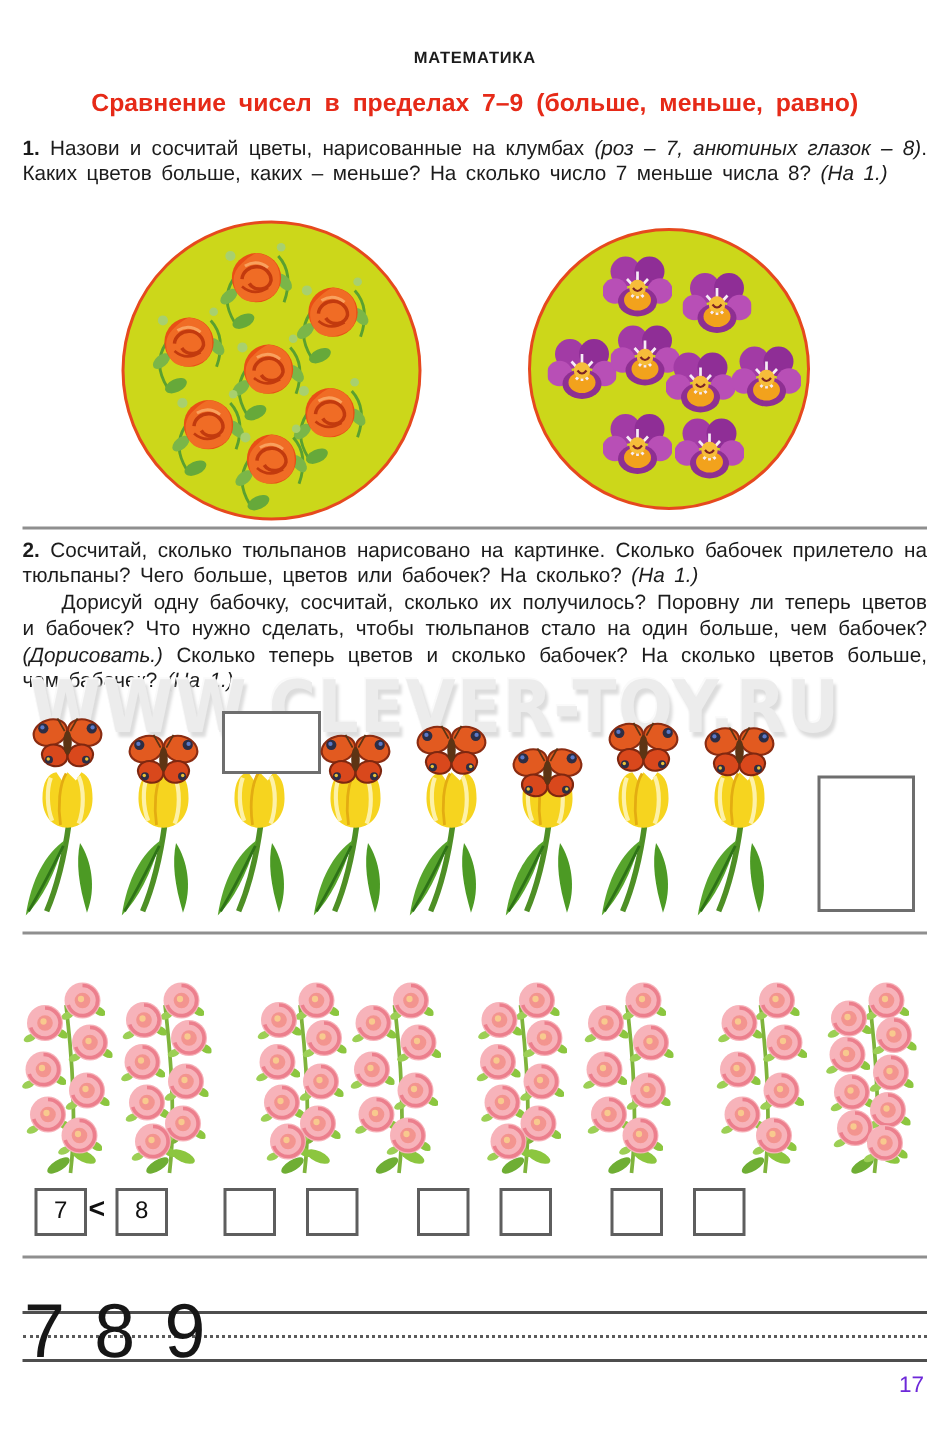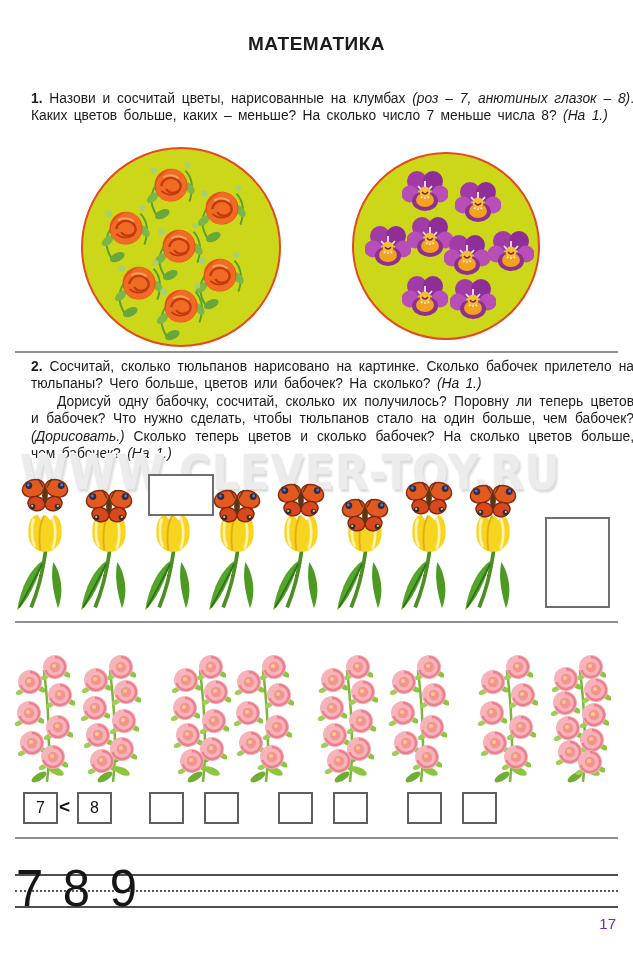--- a/index.html
+++ b/index.html
@@ -1,22 +1,22 @@
 <!DOCTYPE html>
 <html><head>
 <meta charset="utf-8">
 <style>
   html,body{margin:0;padding:0;background:#ffffff;}
   .page{position:relative;width:633px;height:960px;background:#fff;overflow:hidden;
         font-family:"Liberation Sans", sans-serif;color:#1c1c1c;}
   .title{position:absolute;top:33px;left:0;width:100%;text-align:center;
-         font-size:19px;font-weight:bold;letter-spacing:.5px;}
+         font-size:11px;font-weight:bold;letter-spacing:.5px;}
   .subtitle{position:absolute;top:60px;left:0;width:100%;text-align:center;
             font-size:16.5px;font-weight:bold;word-spacing:4px;}
-  .task{position:absolute;left:31px;width:603px;font-size:13.8px;line-height:1.26;
+  .task{position:absolute;left:15px;width:603px;font-size:13.8px;line-height:1.26;
         text-align:justify;margin:0;word-spacing:2.5px;}
   .task .tnum{font-weight:bold;}
   .it{font-style:italic;}
   .indent{text-indent:26px;display:block;}
   .divider{position:absolute;left:15px;width:603px;height:2px;background:#8f8f8f;}
   .bed{position:absolute;border-radius:50%;}
   .scene{position:absolute;left:0;top:0;width:633px;height:960px;pointer-events:none;}
   .scene *{pointer-events:auto;}
   .draw-box{position:absolute;background:#fff;border:2px solid #6e6e6e;}
   .watermark{position:absolute;left:20px;top:447px;width:612px;font-size:43px;
@@ -108,20 +108,21 @@
     <ellipse cx="25" cy="125" rx="8.5" ry="3.6" fill="#6fae34" transform="rotate(-32 25 125)"></ellipse>
     <ellipse cx="42" cy="119" rx="8.5" ry="3.6" fill="#8cc63f" transform="rotate(25 42 119)"></ellipse>
     <ellipse cx="34" cy="108" rx="6" ry="3" fill="#7fb43c" transform="rotate(-15 34 108)"></ellipse>
   </symbol>
 </defs>
 </svg>
 
 <div class="page">
 
   <div class="title">МАТЕМАТИКА</div>
+  <div class="subtitle" id="subtitle" style="color: rgb(230, 42, 24);">Сравнение чисел в пределах 7–9 (больше, меньше, равно)</div>
 
   <p class="task" style="top:90px"><span class="tnum">1.</span> <span><span>Назови и сосчитай цветы, нарисованные на клумбах </span><span class="it">(роз – 7, анютиных глазок – 8)</span><span>. Каких цветов больше, каких – меньше? На сколько число 7 меньше числа 8? </span><span class="it">(На 1.)</span></span></p>
 
   <div class="bed" id="bed-left" style="left: 81px; top: 147px; width: 196px; height: 196px; background: rgb(204, 215, 26); border: 2px solid rgb(230, 73, 30);">
       <svg width="58" height="64" style="position: absolute; left: 58.8px; top: 7.84px;">
         <use href="#sym-rose" xlink:href="#sym-rose"></use>
       </svg>
       <svg width="58" height="64" style="position: absolute; left: 109.76px; top: 31.36px;">
         <use href="#sym-rose" xlink:href="#sym-rose"></use>
       </svg>

